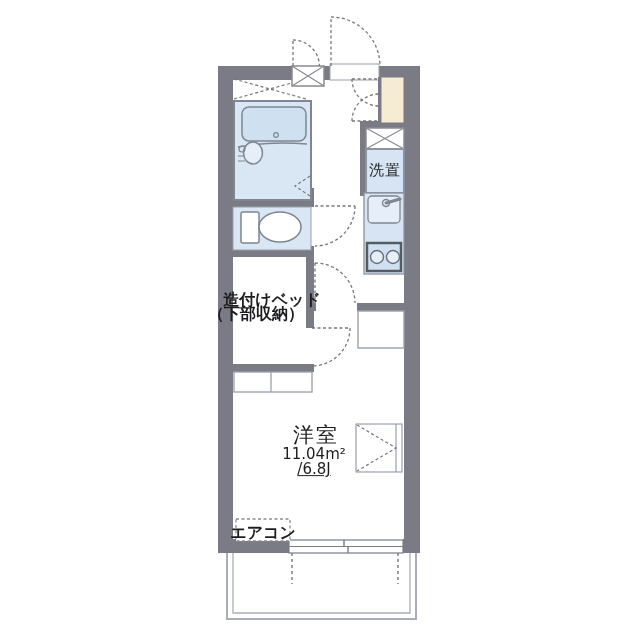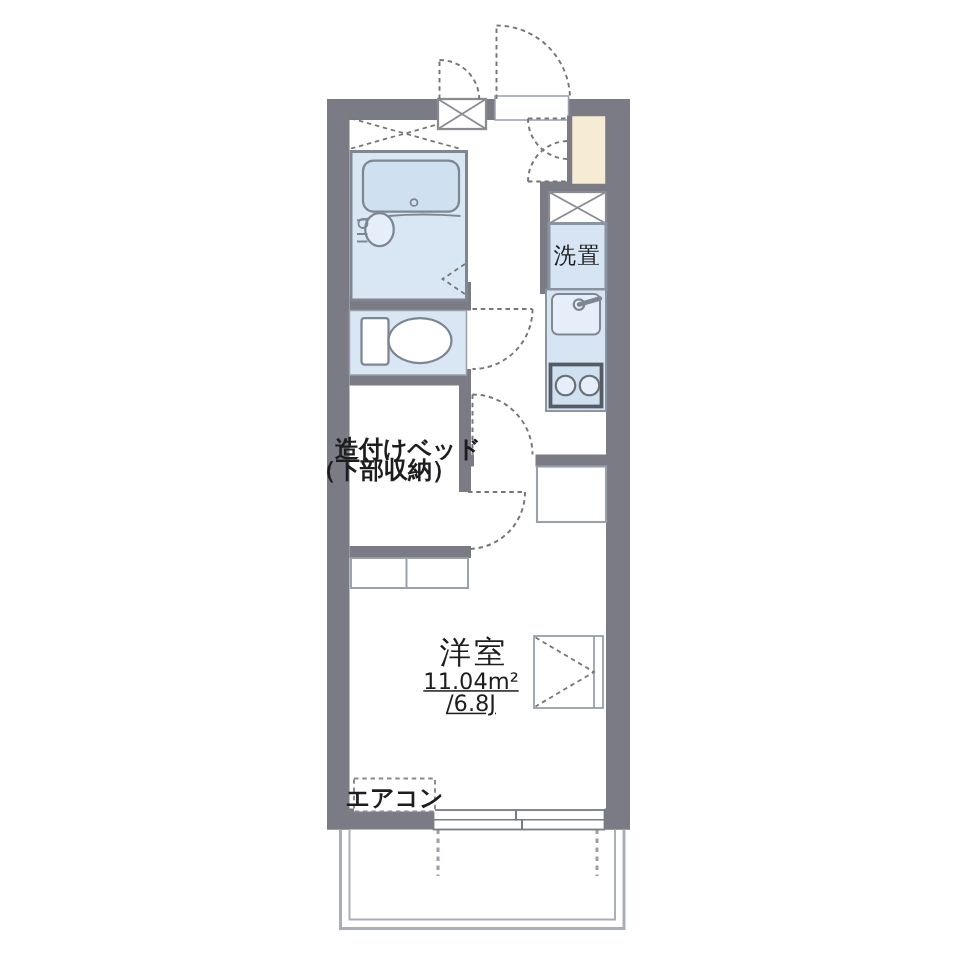--- a/index.html
+++ b/index.html
@@ -143,17 +143,17 @@
 
     <rect x="236" y="519" width="54" height="22" fill="#ffffff" stroke="#8a8a92" stroke-width="1.3" stroke-dasharray="3 2.5"></rect>
   </svg>
 
   <div class="label lbl-washer" style="left:385px;top:171px;">洗置</div>
 
   <div class="label lbl-small" style="left:272px;top:300px;">造付けベッド</div>
   <div class="label lbl-small" style="left:256px;top:314px;">（下部収納）</div>
 
   <div class="label lbl-room-name" style="left:316px;top:435px;">洋室</div>
-  <div class="label lbl-area" style="left:314px;top:455px;text-decoration:underline;">11.04m²</div>
+  <div class="label lbl-area" style="left:314px;top:455px;">11.04m²</div>
   <div class="label lbl-area" style="left:314px;top:470px;text-decoration:underline;">/6.8J</div>
 
   <div class="label lbl-small" style="left:263px;top:533px;">エアコン</div>
 </div>
 
 </body></html>

